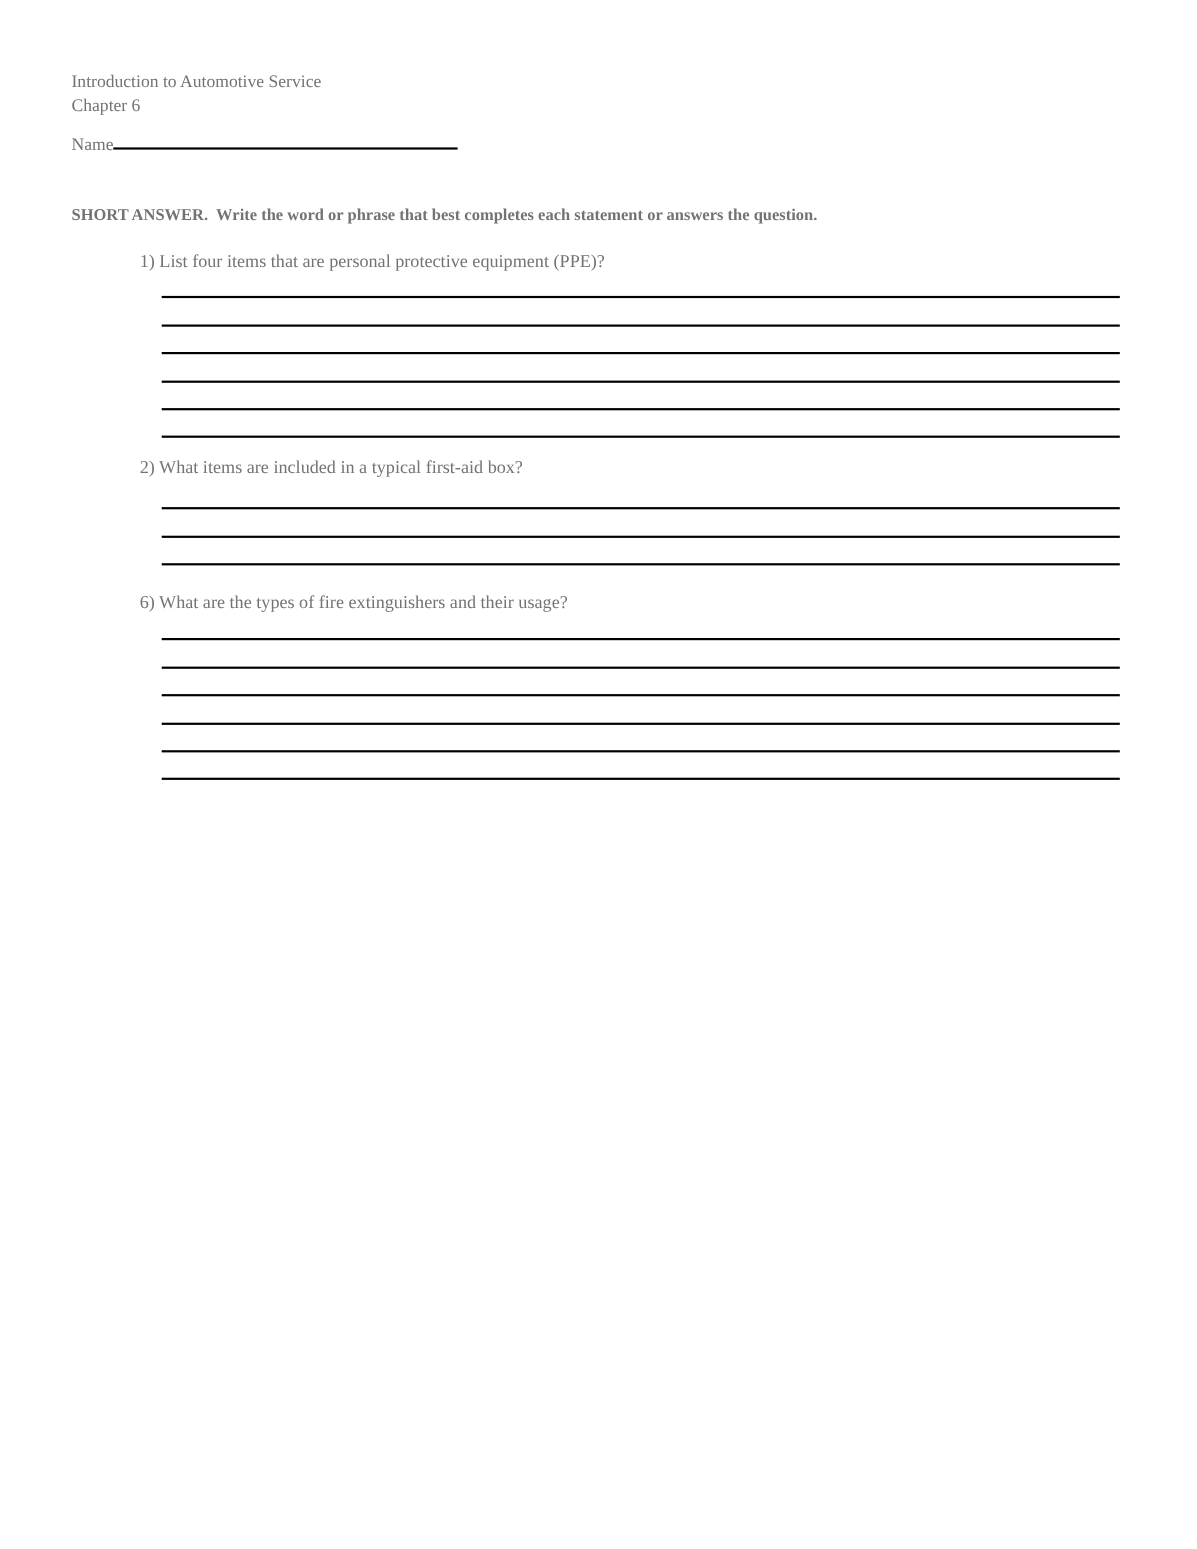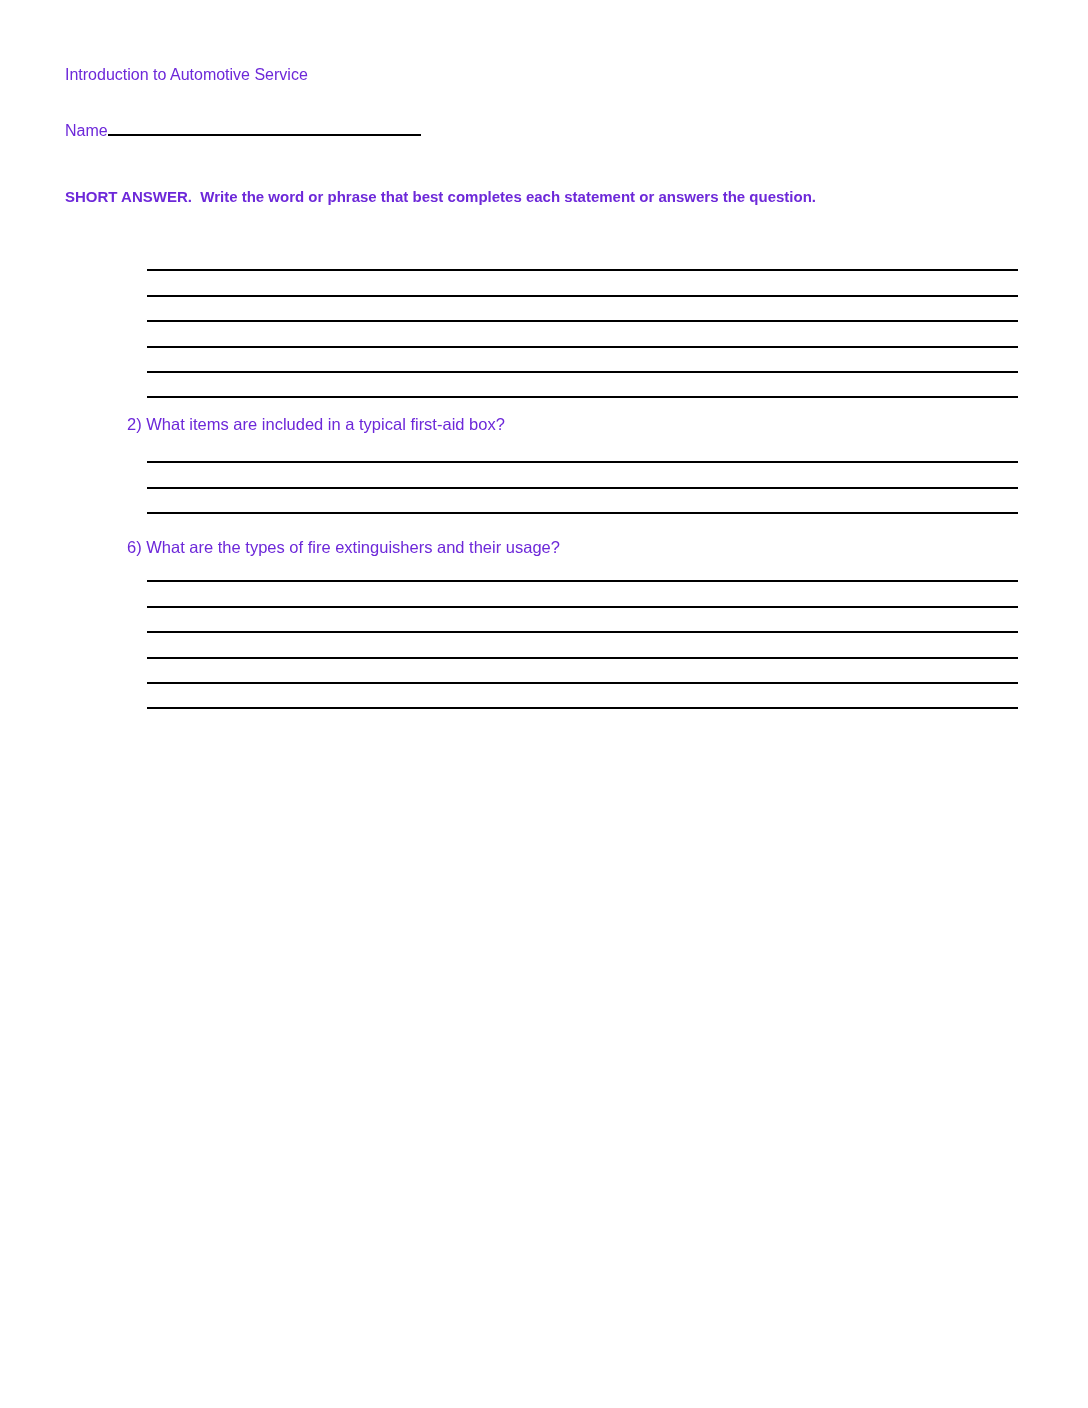--- a/index.html
+++ b/index.html
@@ -5,22 +5,22 @@
   html, body {
     margin: 0;
     padding: 0;
     background: #ffffff;
   }
   .page {
     position: relative;
     width: 1088px;
     height: 1032px;
     background: #ffffff;
-    color: #6d28d9;
-    font-family: Liberation Sans, sans-serif;
+    color: #737373;
+    font-family: Liberation Serif, serif;
     overflow: hidden;
   }
   .abs { position: absolute; }
 
   .header-block {
     top: 64px;
     left: 65px;
   }
   .header-line {
     font-size: 16px;
@@ -81,26 +81,28 @@
     font-size: 16px;
   }
 </style>
 </head>
 <body>
 
 <div class="page">
 
   <div class="abs header-block">
     <div class="header-line">Introduction to Automotive Service</div>
+    <div class="header-line">Chapter 6</div>
   </div>
 
   <div class="abs name-row"><span>Name</span><span class="name-blank"></span></div>
 
   <div class="abs section-heading">SHORT ANSWER.  Write the word or phrase that best completes each statement or answers the question.</div>
 
+  <div class="abs q-text q1-text">1) List four items that are personal protective equipment (PPE)?</div>
   <div class="abs answer-lines q1-lines">
       <div class="answer-line"></div>
       <div class="answer-line"></div>
       <div class="answer-line"></div>
       <div class="answer-line"></div>
       <div class="answer-line"></div>
       <div class="answer-line"></div>
     </div>
 
   <div class="abs q-text q2-text">2) What items are included in a typical first-aid box?</div>

